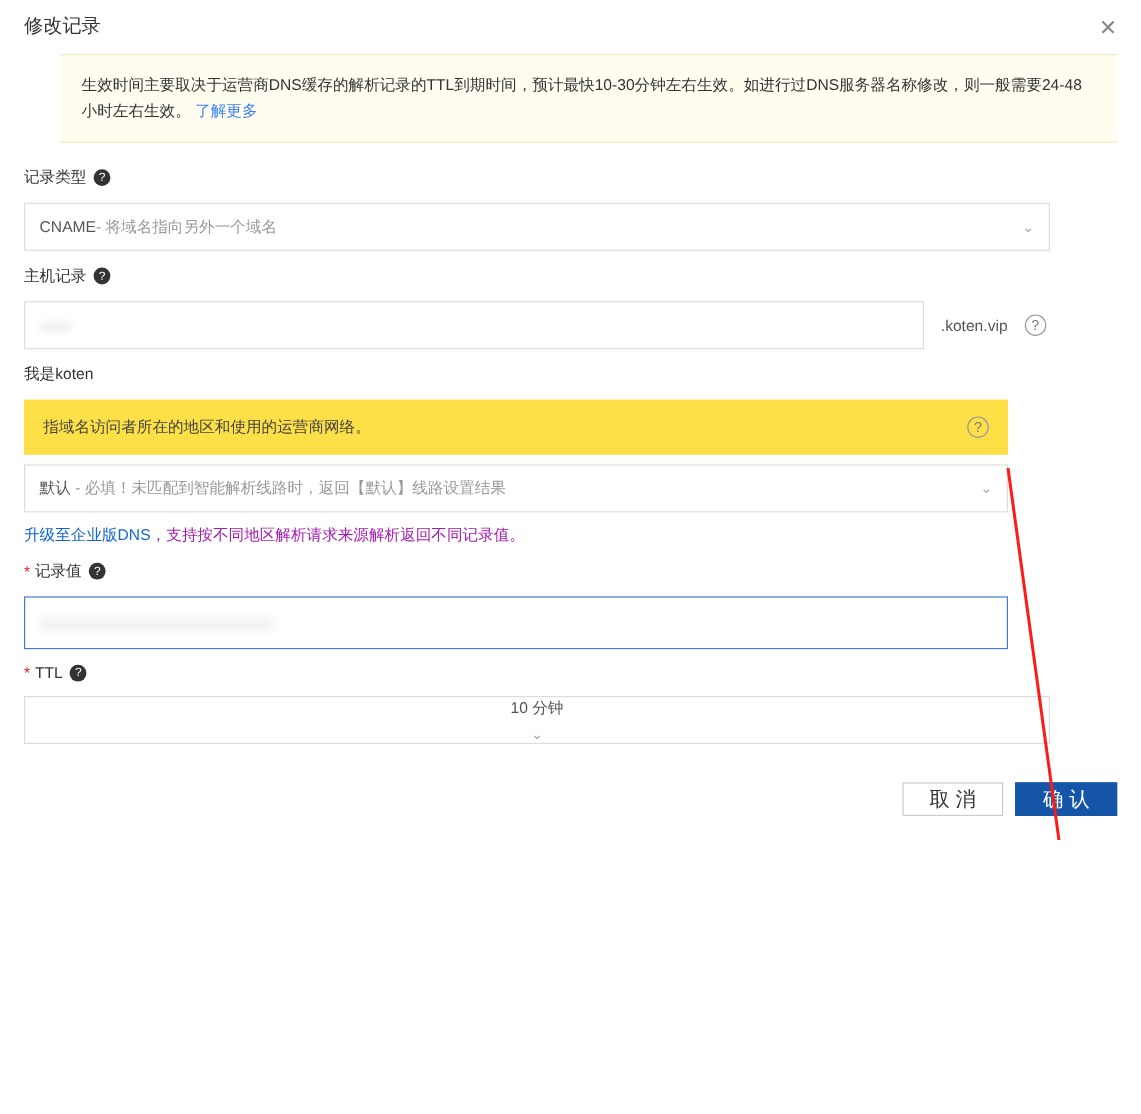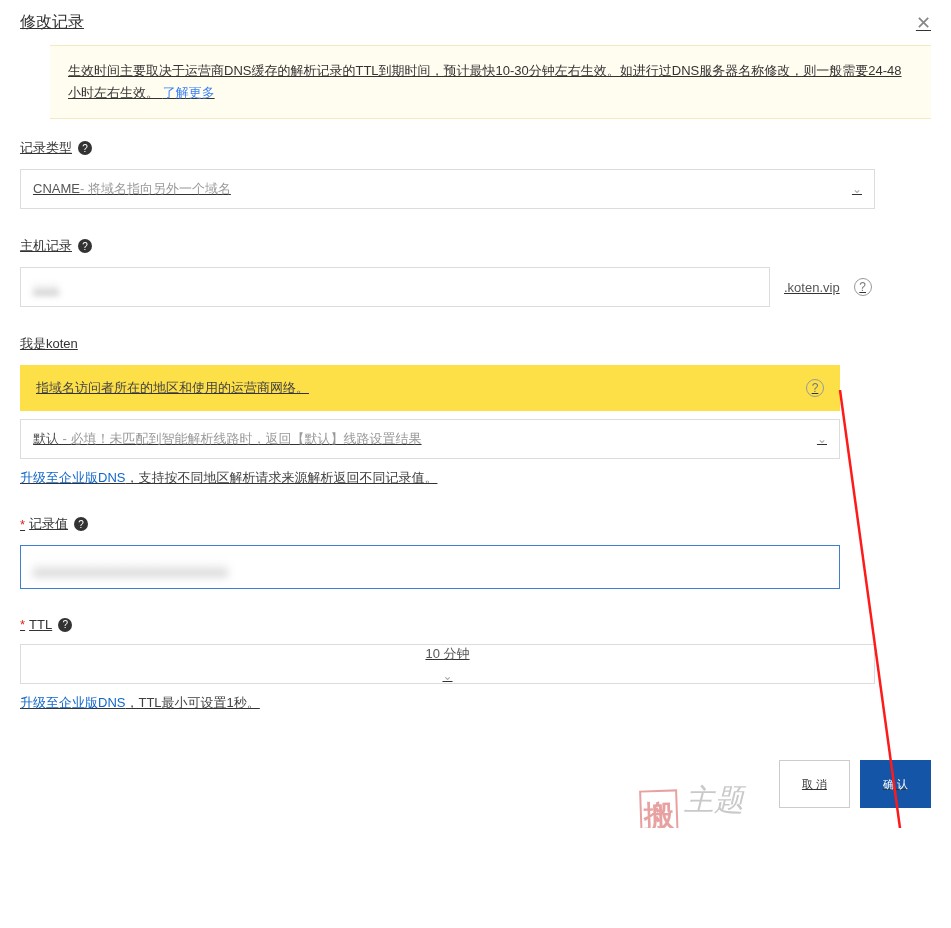--- a/index.html
+++ b/index.html
@@ -4,21 +4,21 @@
 <style>
   * { box-sizing: border-box; margin: 0; padding: 0; }
   body {
     font-family: "Microsoft YaHei", "PingFang SC", Arial, sans-serif;
     font-size: 13px;
     color: #333;
     background: #fff;
     width: 951px;
     position: relative;
   }
-  .dialog { padding: 0 0 20px 0; text-decoration: underline; }
+  .dialog { padding: 0 0 20px 0; }
   .dialog-header {
     display: flex;
     justify-content: space-between;
     align-items: center;
     padding: 12px 20px;
     font-size: 16px;
     color: #333;
   }
   .close-x { font-size: 18px; color: #888; cursor: pointer; line-height: 1; }
   .notice {
@@ -27,21 +27,21 @@
     border: 1px solid #f5eabf;
     border-left: none;
     border-right: none;
     padding: 14px 18px 14px 18px;
     font-size: 13px;
     color: #333;
     line-height: 1.7;
   }
   .notice a { color: #3b82f6; text-decoration: none; }
   .content { padding: 0 20px; }
-  .section { margin-bottom: 28px; }
+  .section { margin-bottom: 12px; }
   .label-row {
     display: flex;
     align-items: center;
     margin-bottom: 12px;
     font-size: 13px;
     color: #333;
   }
   .req { color: #e02020; margin-right: 4px; }
   .help-dot {
     display: inline-flex;
@@ -87,39 +87,39 @@
     padding: 14px 16px;
     font-size: 13px;
     color: #444;
     margin-bottom: 8px;
     display: flex;
     justify-content: space-between;
     align-items: center;
   }
   .hint-row { font-size: 13px; color: #333; margin-top: 10px; }
   .hint-row a { color: #1066cc; text-decoration: none; }
-  .hint-plain { color: #404040; }
+  .hint-plain { color: #a21caf; }
   .value-input {
     border: 1px solid #3f7fd0;
     height: 44px;
     padding: 0 12px;
     display: flex;
     align-items: center;
   }
   .value-input .blur { filter: blur(4px); color: #ccc; font-size: 15px; }
   .footer {
     display: flex;
     justify-content: flex-end;
     gap: 10px;
     padding: 20px 20px 0 20px;
   }
   .btn {
-    height: 48px;
+    height: 28px;
     padding: 0 22px;
-    font-size: 11px;
+    font-size: 17px;
     border: 1px solid #ccc;
     background: #fff;
     color: #333;
     display: inline-flex;
     align-items: center;
     cursor: pointer;
   }
   .btn-primary {
     background: #1555a8;
     border-color: #1555a8;
@@ -236,23 +236,20 @@
     <div class="section">
       <div class="label-row">
         <span class="req">*</span>
         <span>TTL</span>
         <span class="help-dot">?</span>
       </div>
       <div class="select-box" style="width:855px;flex-direction:column;">
         <span>10 分钟</span>
         <span class="chevron">⌄</span>
       </div>
-      <div class="hint-row">
-        <a href="#">升级至企业版DNS</a><span class="hint-plain">，TTL最小可设置1秒。</span>
-      </div>
     </div>
   </div>
 
   <div class="footer">
     <button class="btn">取 消</button>
     <button class="btn btn-primary">确 认</button>
   </div>
 </div>
 
 <svg class="arrow">

